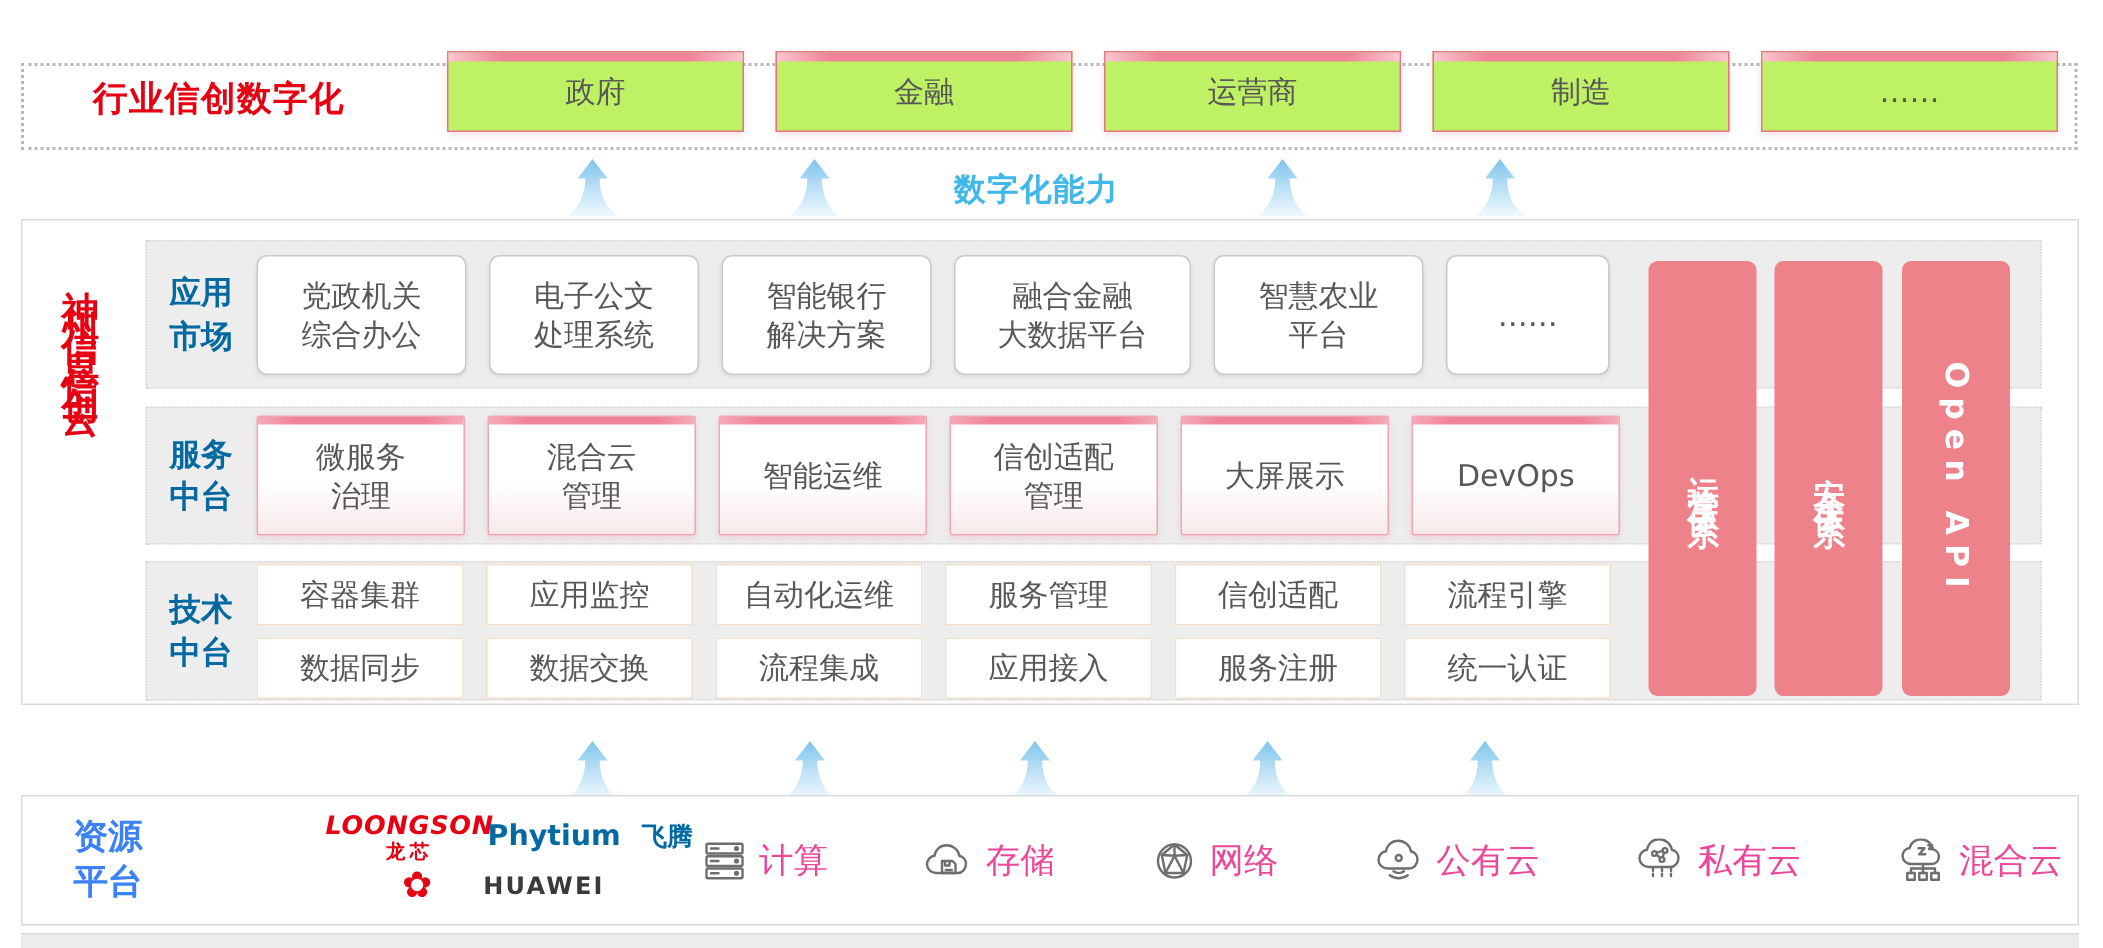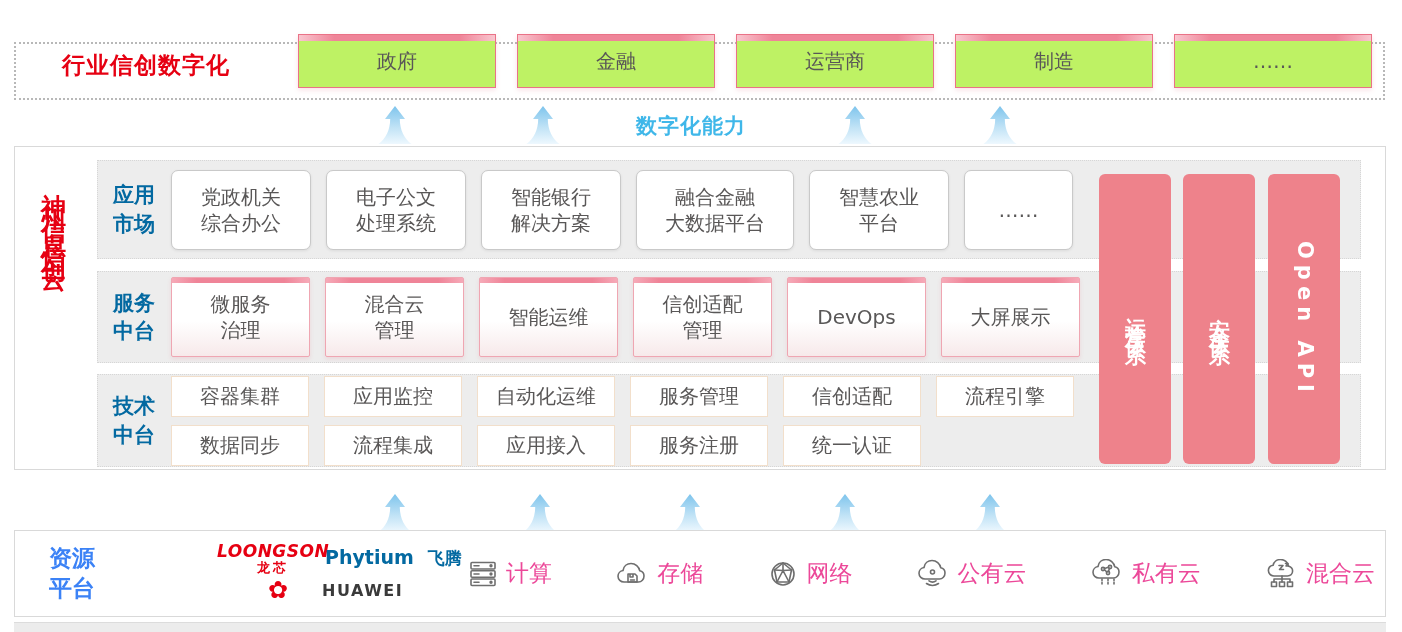--- a/index.html
+++ b/index.html
@@ -143,39 +143,40 @@
       <div class="prow-label pre">服务
 中台</div>
       <div class="boxes">
         <div class="svc-box pre">微服务
 治理</div>
         <div class="svc-box pre">混合云
 管理</div>
         <div class="svc-box pre">智能运维</div>
         <div class="svc-box pre">信创适配
 管理</div>
+        <div class="svc-box pre">大屏展示</div>
         <div class="svc-box pre">DevOps</div>
-        <div class="svc-box pre">大屏展示</div>
       </div>
     </div>
 
     <div class="prow prow-3">
       <div class="prow-label pre">技术
 中台</div>
       <div class="tech-grid">
         <div class="tech-row">
           <div class="tech-box">容器集群</div>
           <div class="tech-box">应用监控</div>
           <div class="tech-box">自动化运维</div>
           <div class="tech-box">服务管理</div>
           <div class="tech-box">信创适配</div>
           <div class="tech-box">流程引擎</div>
         </div>
         <div class="tech-row">
           <div class="tech-box">数据同步</div>
+          <div class="tech-box">数据交换</div>
           <div class="tech-box">流程集成</div>
           <div class="tech-box">应用接入</div>
           <div class="tech-box">服务注册</div>
           <div class="tech-box">统一认证</div>
         </div>
       </div>
     </div>
 
     <div class="pillar pillar-1">运营体系</div>
     <div class="pillar pillar-2">安全体系</div>

